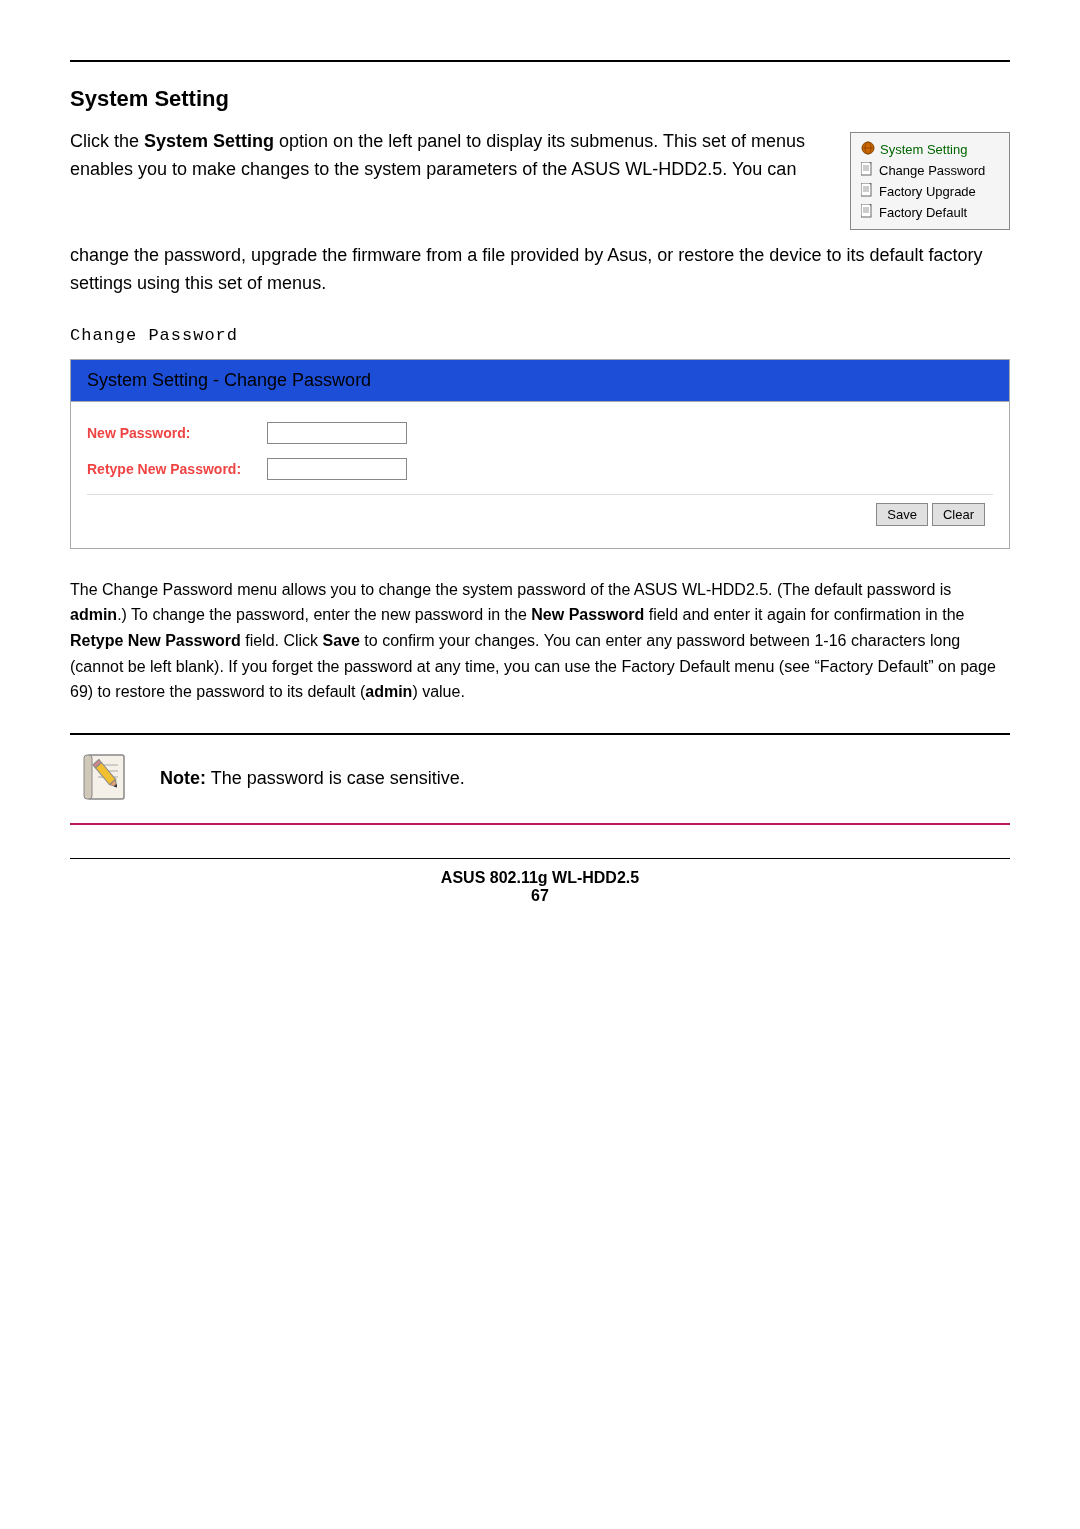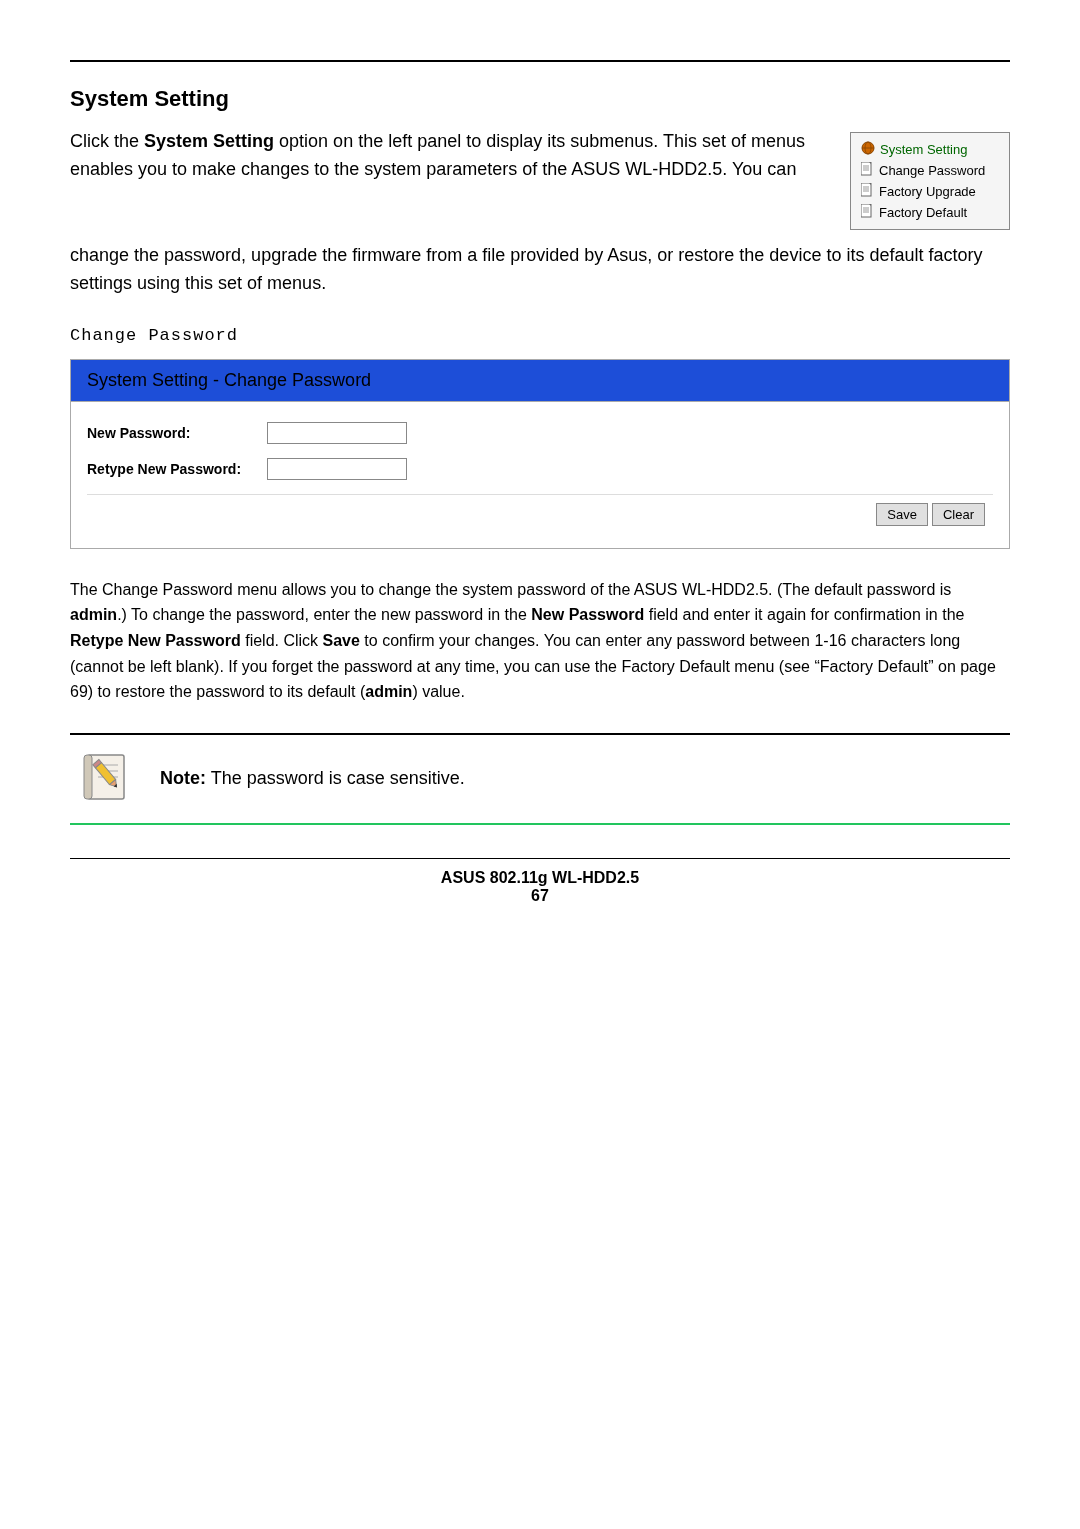--- a/index.html
+++ b/index.html
@@ -105,21 +105,21 @@
     .form-row {
       display: flex;
       align-items: center;
       margin-bottom: 14px;
     }
 
     .form-label {
       font-size: 14px;
       font-weight: bold;
       min-width: 180px;
-      color: #000000;
+      color: #ef4444;
     }
 
     .form-input {
       width: 140px;
       height: 22px;
       border: 1px solid #888;
       font-size: 13px;
       padding: 2px 4px;
     }
 
@@ -144,21 +144,21 @@
     
     .description-text {
       font-size: 16px;
       line-height: 1.6;
       margin-bottom: 28px;
     }
 
     
     .note-box {
       border-top: 2px solid #000;
-      border-bottom: 2px solid #22c55e;
+      border-bottom: 2px solid #be185d;
       display: flex;
       align-items: center;
       gap: 20px;
       padding: 14px 10px;
       margin-bottom: 40px;
     }
 
     .note-icon {
       width: 60px;
       height: 60px;

